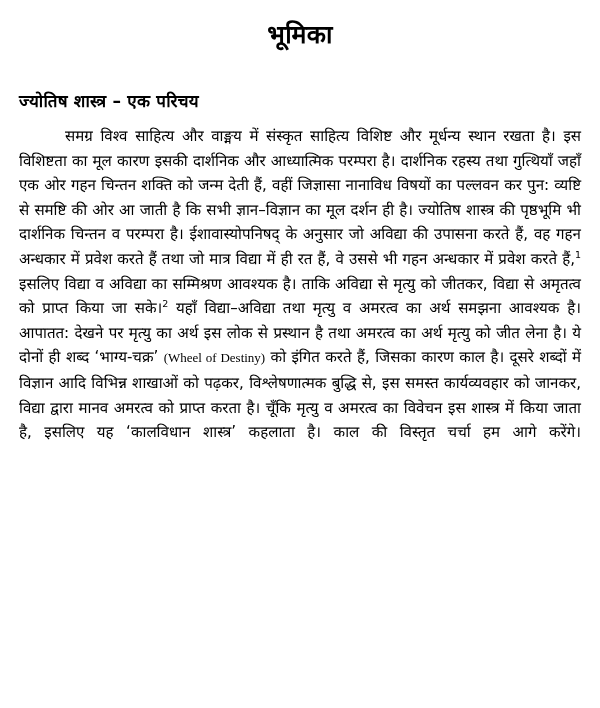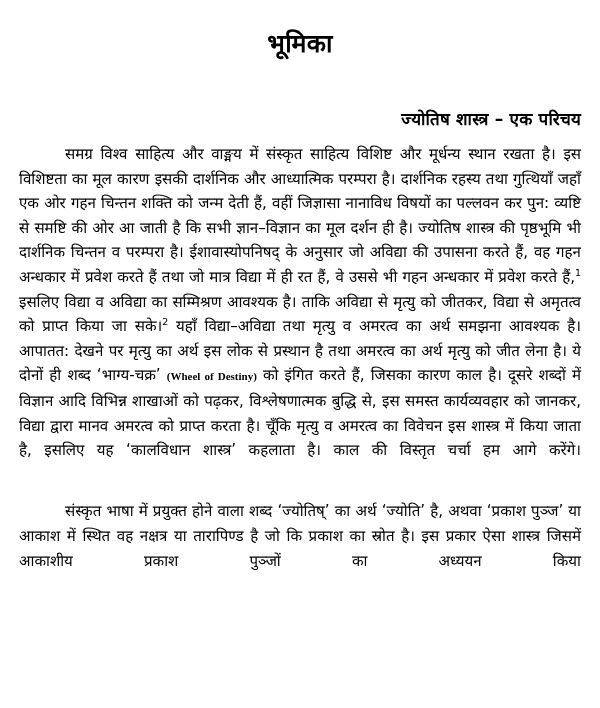--- a/index.html
+++ b/index.html
@@ -20,32 +20,32 @@
     height: 708px;
     box-sizing: border-box;
     padding: 0 19px;
     position: relative;
   }
   .page-title {
     text-align: center;
     font-weight: bold;
     font-size: 25px;
     line-height: 1.1;
-    margin: 14px;
+    margin: 5px;
     padding-top: 16px;
     letter-spacing: 0.2px;
   }
   .section-heading {
     font-weight: bold;
     font-size: 17px;
     line-height: 1.15;
     margin: 0;
     letter-spacing: 0.2px;
   }
-  #heading-1 { padding-top: 38px; text-align: right; }
+  #heading-1 { padding-top: 38px; }
   #heading-2 { padding-top: 22px; }
   .body-para {
     font-size: 15.1px;
     line-height: 24.6px;
     text-align: justify;
     text-justify: inter-word;
     text-indent: 46px;
     margin: 0;
     padding-top: 13px;
     word-spacing: 0.2px;
@@ -53,36 +53,34 @@
   }
   .body-para.last-para { padding-top: 12px; }
   
   .body-para::after {
     content: "";
     display: inline-block;
     width: 100%;
   }
   .latin {
     font-family: "Liberation Serif", "DejaVu Serif", serif;
-    font-size: 11px;
-    font-weight: bold;
+    font-size: 13px;
   }
   sup.footnote-marker {
     font-size: 9.5px;
     vertical-align: super;
     line-height: 0;
   }
 </style>
 </head>
 <body>
 
 <div class="page">
 
   <h1 class="page-title">भूमिका</h1>
 
   <h2 class="section-heading" id="heading-1">ज्योतिष शास्त्र – एक परिचय</h2>
 
   <p class="body-para"><span>समग्र विश्व साहित्य और वाङ्मय में संस्कृत साहित्य विशिष्ट और मूर्धन्य स्थान रखता है। इस विशिष्टता का मूल कारण इसकी दार्शनिक और आध्यात्मिक परम्परा है। दार्शनिक रहस्य तथा गुत्थियाँ जहाँ एक ओर गहन चिन्तन शक्ति को जन्म देती हैं, वहीं जिज्ञासा नानाविध विषयों का पल्लवन कर पुन: व्यष्टि से समष्टि की ओर आ जाती है कि सभी ज्ञान–विज्ञान का मूल दर्शन ही है। ज्योतिष शास्त्र की पृष्ठभूमि भी दार्शनिक चिन्तन व परम्परा है। ईशावास्योपनिषद् के अनुसार जो अविद्या की उपासना करते हैं, वह गहन अन्धकार में प्रवेश करते हैं तथा जो मात्र विद्या में ही रत हैं, वे उससे भी गहन अन्धकार में प्रवेश करते हैं,</span><sup class="footnote-marker">1</sup><span> इसलिए विद्या व अविद्या का सम्मिश्रण आवश्यक है। ताकि अविद्या से मृत्यु को जीतकर, विद्या से अमृतत्व को प्राप्त किया जा सके।</span><sup class="footnote-marker">2</sup><span> यहाँ विद्या–अविद्या तथा मृत्यु व अमरत्व का अर्थ समझना आवश्यक है। आपातत: देखने पर मृत्यु का अर्थ इस लोक से प्रस्थान है तथा अमरत्व का अर्थ मृत्यु को जीत लेना है। ये दोनों ही शब्द ‘भाग्य-चक्र’ </span><span class="latin">(Wheel of Destiny)</span><span> को इंगित करते हैं, जिसका कारण काल है। दूसरे शब्दों में विज्ञान आदि विभिन्न शाखाओं को पढ़कर, विश्लेषणात्मक बुद्धि से, इस समस्त कार्यव्यवहार को जानकर, विद्या द्वारा मानव अमरत्व को प्राप्त करता है। चूँकि मृत्यु व अमरत्व का विवेचन इस शास्त्र में किया जाता है, इसलिए यह ‘कालविधान शास्त्र’ कहलाता है। काल की विस्तृत चर्चा हम आगे करेंगे।</span></p>
 
 
-  <p class="body-para last-para">संस्कृत भाषा में प्रयुक्त होने वाला शब्द ‘ज्योतिष्’ का अर्थ ‘ज्योति’ है, अथवा ‘प्रकाश पुञ्ज’ या आकाश में स्थित वह नक्षत्र या तारापिण्ड है जो कि प्रकाश का स्रोत है। इस प्रकार ऐसा शास्त्र जिसमें आकाशीय प्रकाश पुञ्जों का अध्ययन किया</p>
 
 </div>
 
 </body></html>

